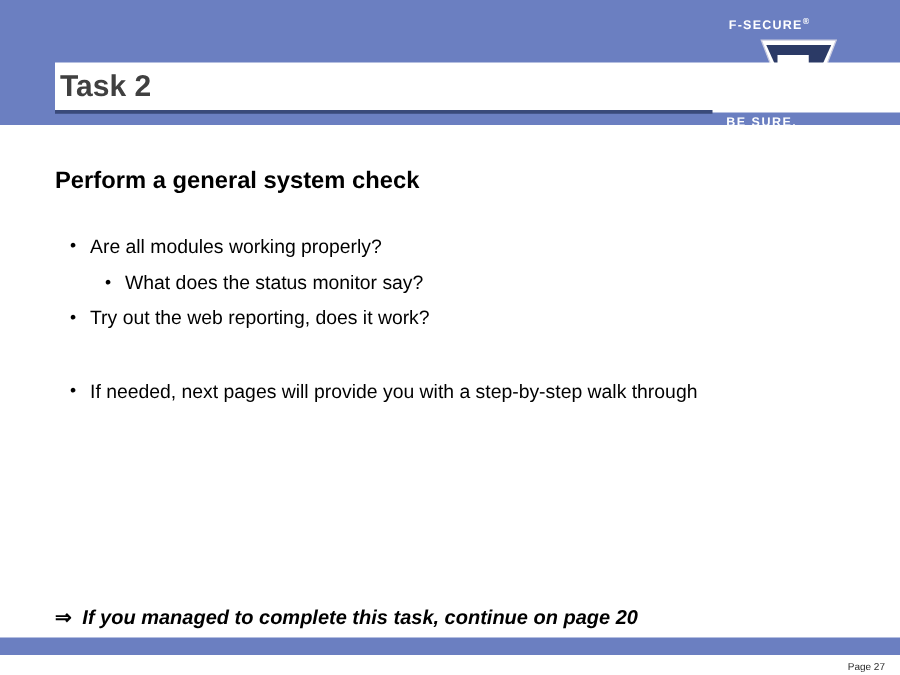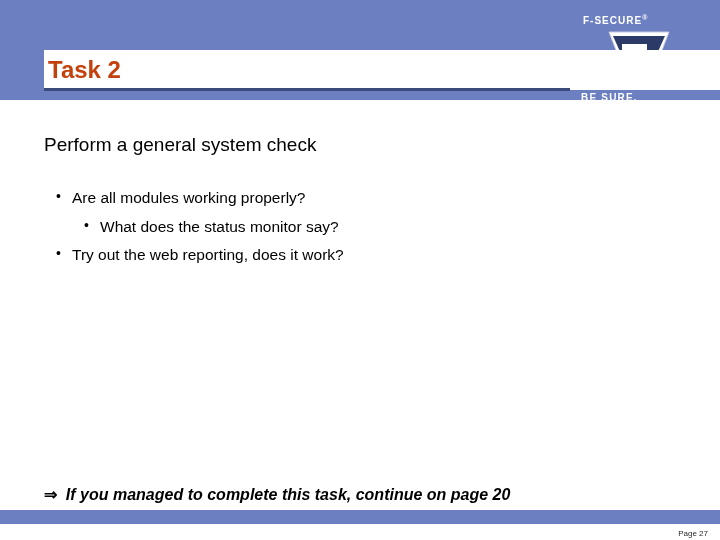--- a/index.html
+++ b/index.html
@@ -23,21 +23,21 @@
     right: 0;
     top: 50px;
     height: 40px;
     background: #fff;
     display: flex;
     align-items: center;
   }
   .title-text {
     font-size: 24px;
     font-weight: bold;
-    color: #c2410c;
+    color: #404040;
     padding-left: 4px;
   }
   .title-underline {
     position: absolute;
     left: 44px;
     right: 150px;
     top: 88px;
     height: 3px;
     background: #3a4a7a;
   }
@@ -68,21 +68,21 @@
     letter-spacing: 1.2px;
     text-align: left;
     padding-right: 4px;
   }
   .content {
     padding: 34px 44px 0 44px;
     color: #000;
   }
   .lead {
     font-size: 19px;
-    font-weight: normal;
+    font-weight: bold;
     margin-bottom: 12px;
   }
   ul.lvl1 {
     list-style: none;
     padding-left: 28px;
     margin-top: 28px;
   }
   ul.lvl1 > li {
     position: relative;
     font-size: 15.5px;
@@ -174,20 +174,25 @@
           </li>
         </ul>
       </li>
       <li>
         <span>Try out the web reporting, does it work?</span>
       </li>
     </ul>
   </div>
 
   <div class="block2">
+    <ul class="lvl1">
+      <li>
+        <span>If needed, next pages will provide you with a step-by-step walk through</span>
+      </li>
+    </ul>
   </div>
 
 </div>
 
 <div class="footer-line">
   <span class="arrow">⇒</span>
   <span>If you managed to complete this task, continue on page 20</span>
 </div>
 
 <div class="footer-bar"></div>

